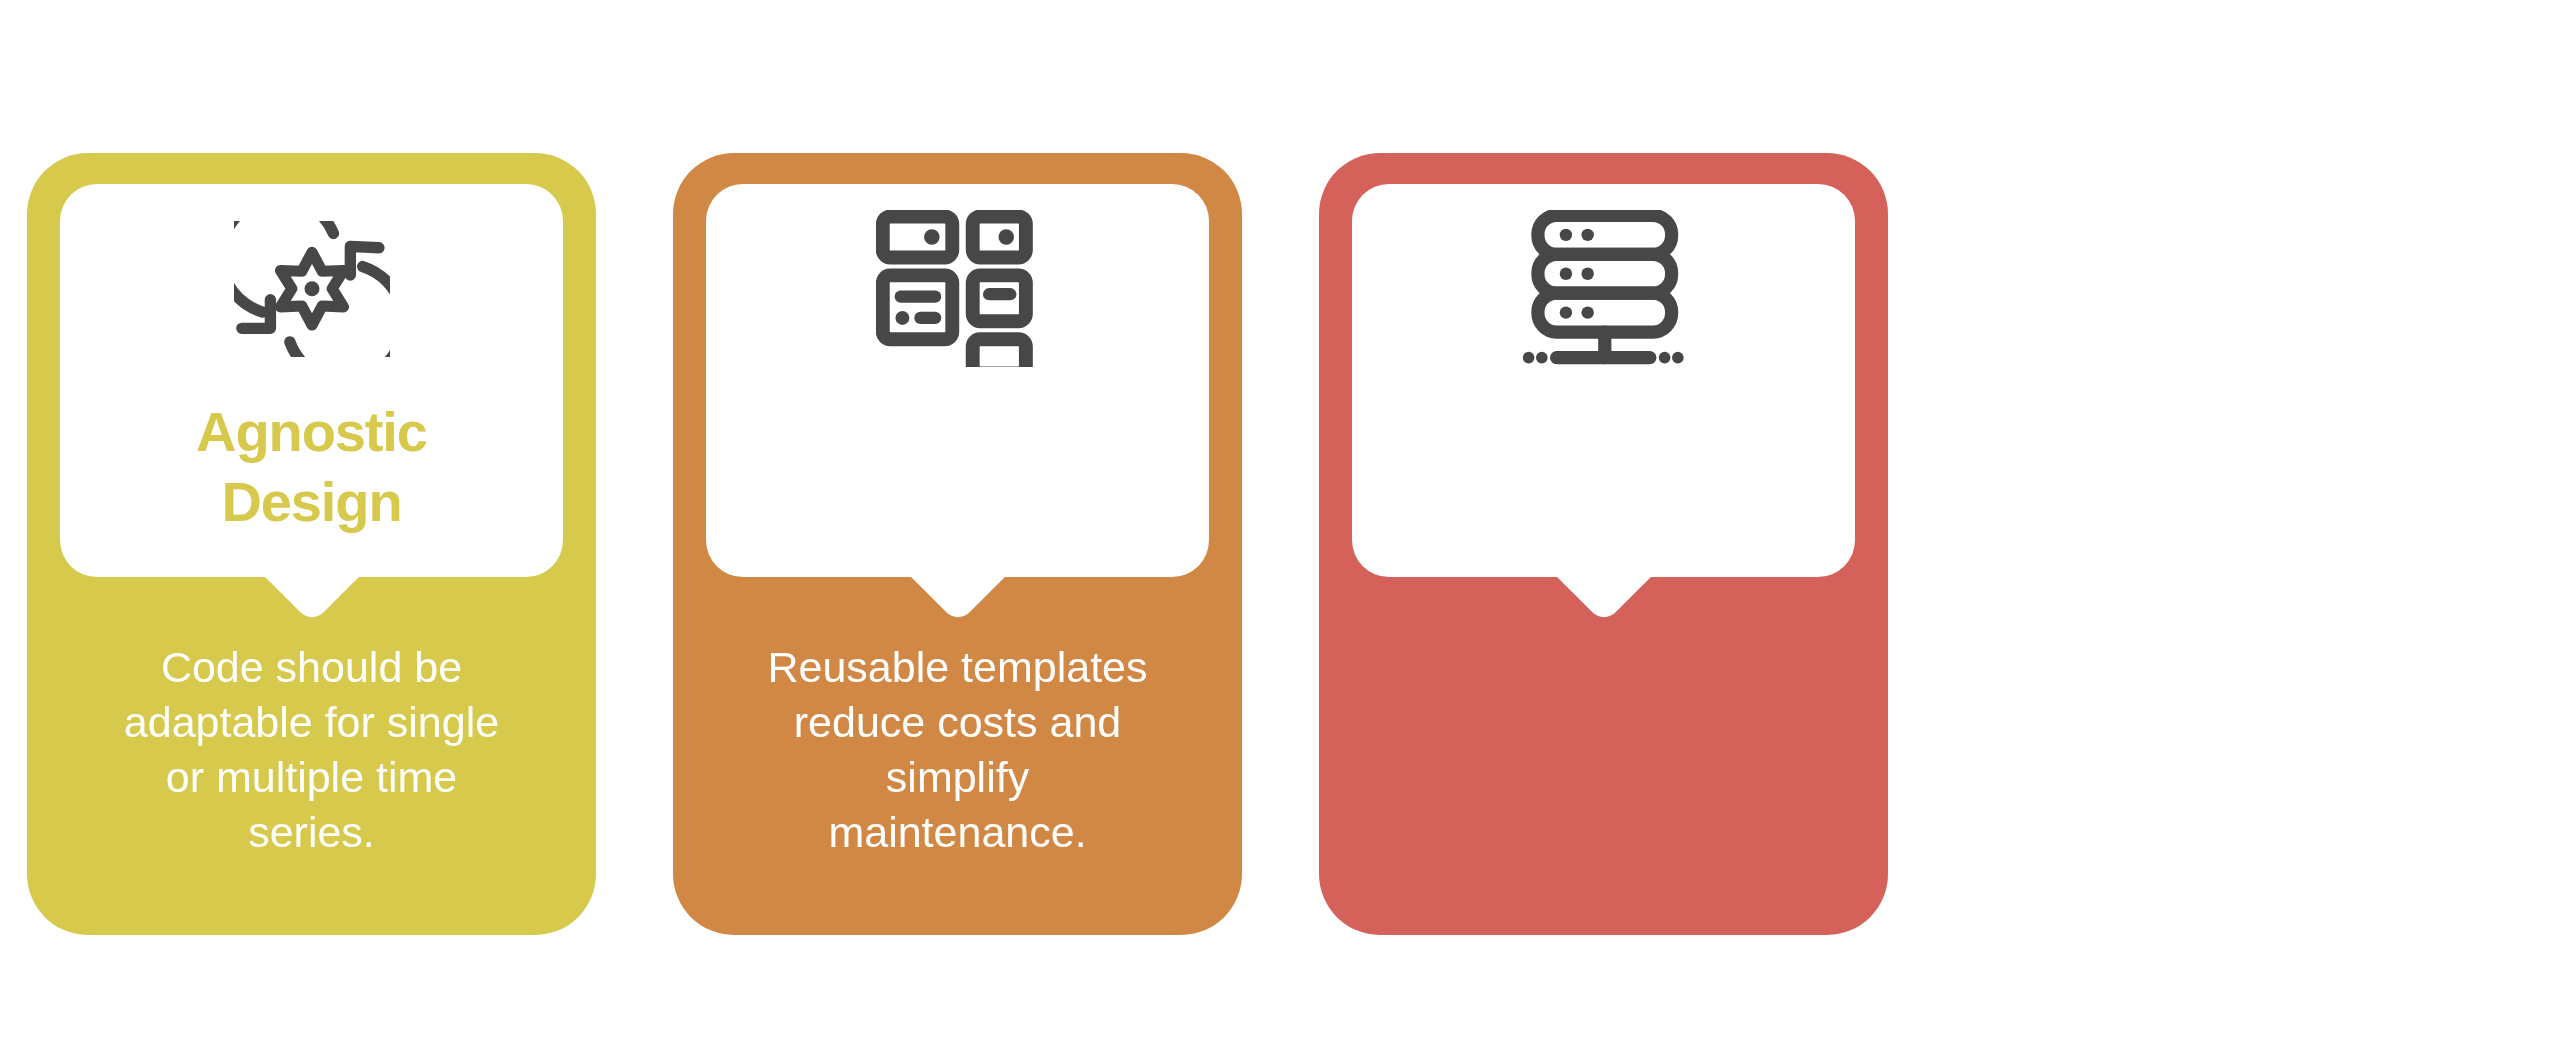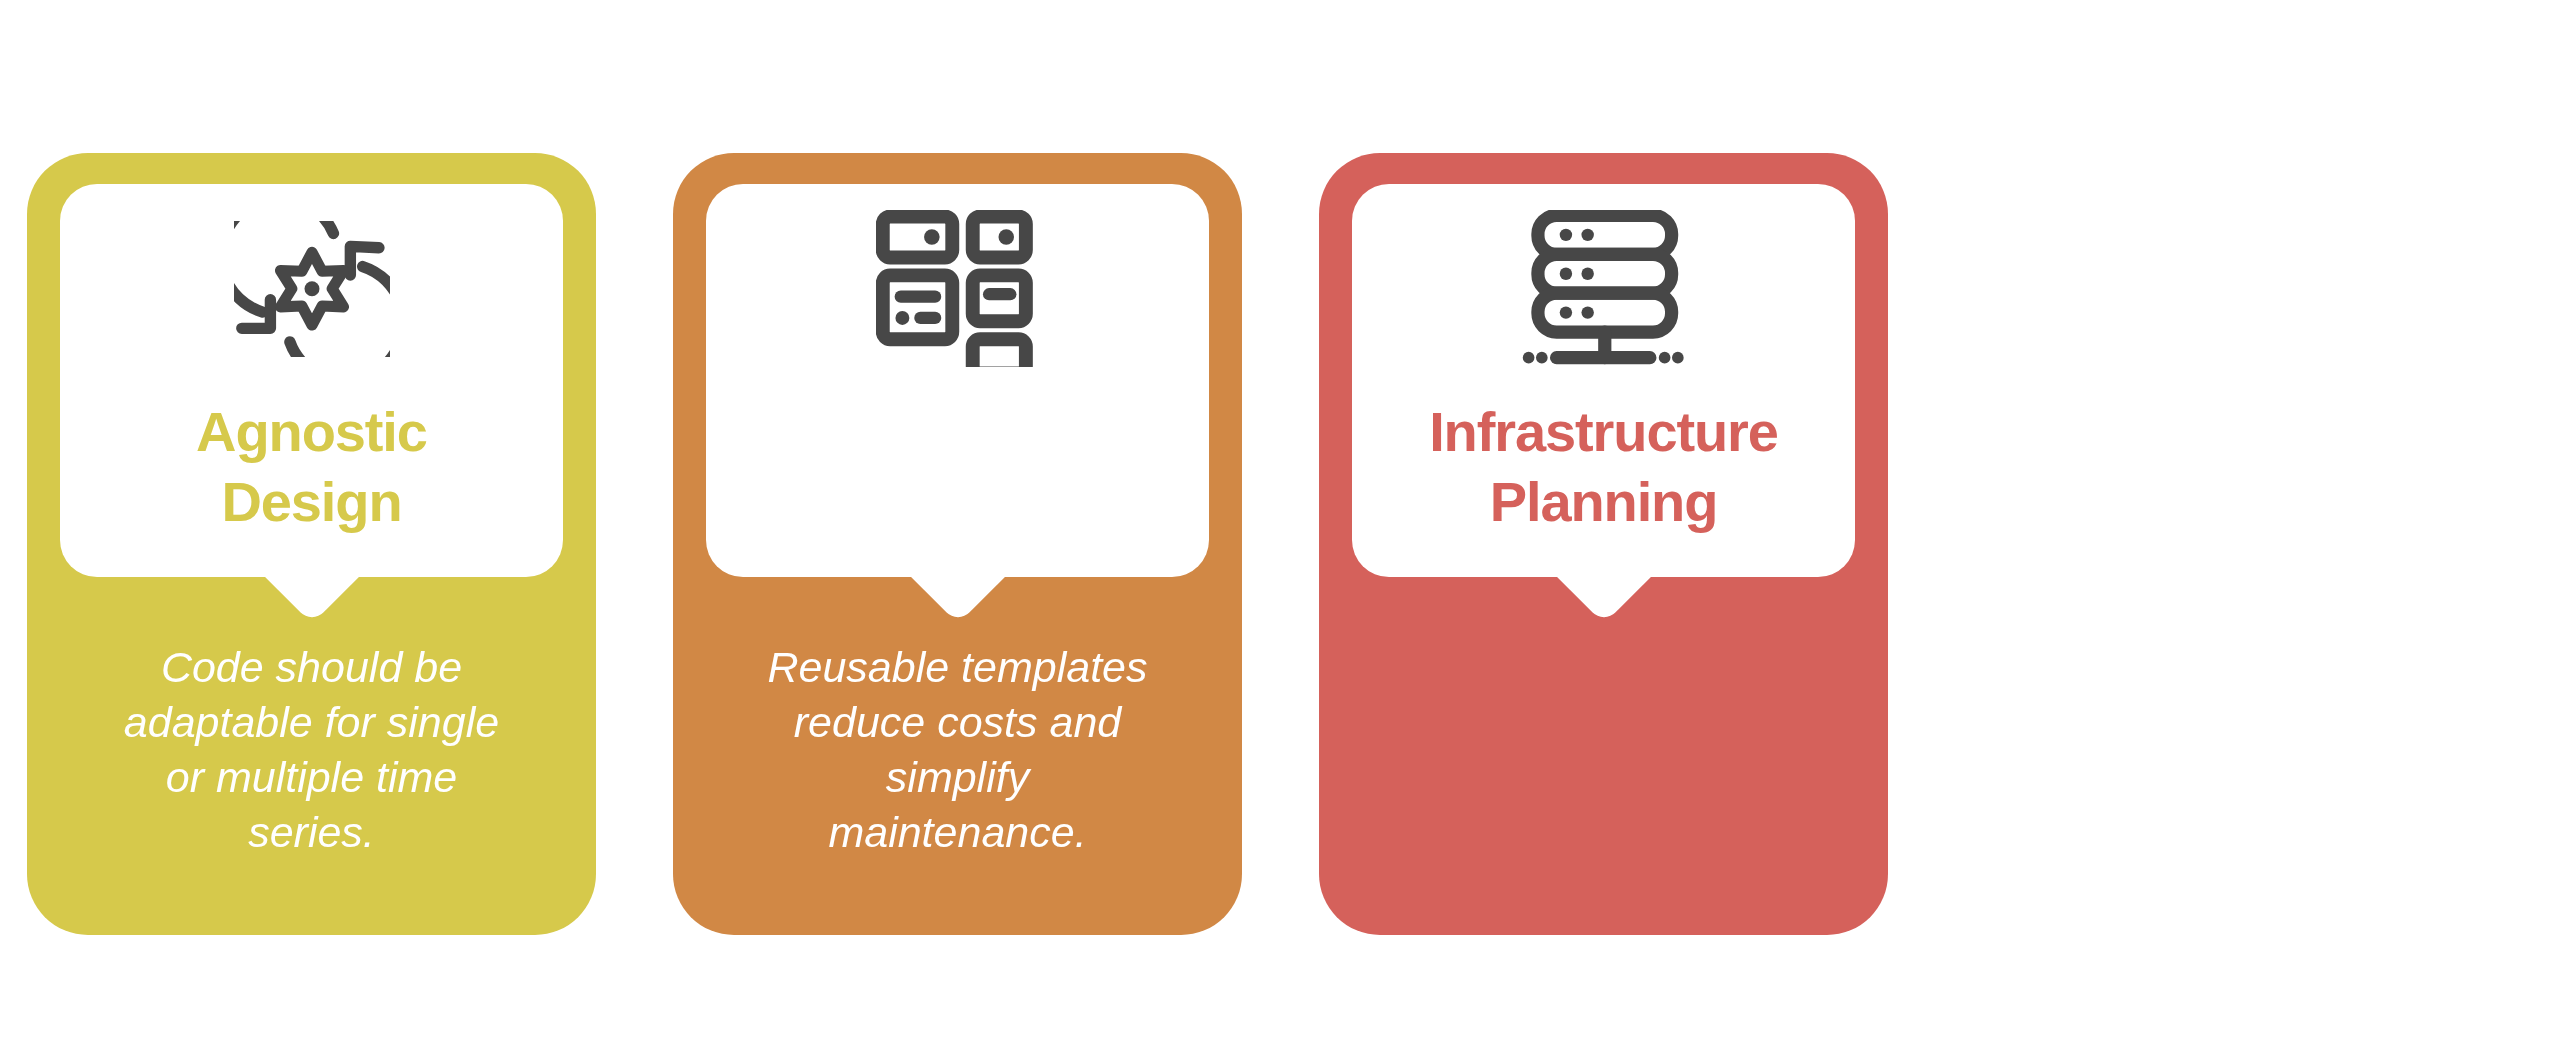--- a/index.html
+++ b/index.html
@@ -81,21 +81,20 @@
     top: 487px;
     left: 0;
     right: 0;
     margin: 0;
     padding: 0 44px;
     font-size: 43px;
     line-height: 55px;
     text-align: center;
     white-space: pre-line;
     color: #ffffff;
-    font-style: italic;
   }
   .icon-svg {
     stroke: #474747;
     fill: none;
     stroke-linecap: round;
     stroke-linejoin: round;
   }
 </style>
 </head>
 <body>
@@ -162,20 +161,18 @@
             <circle cx="6.8" cy="15.1" r="0.8" fill="#474747" stroke="none"></circle>
             <circle cx="9.6" cy="15.1" r="0.8" fill="#474747" stroke="none"></circle>
             <line x1="11.8" y1="17.6" x2="11.8" y2="20.9"></line>
             <line x1="5.6" y1="20.9" x2="17.6" y2="20.9"></line>
             <circle cx="2.0" cy="20.9" r="0.75" fill="#474747" stroke="none"></circle>
             <circle cx="3.7" cy="20.9" r="0.75" fill="#474747" stroke="none"></circle>
             <circle cx="19.5" cy="20.9" r="0.75" fill="#474747" stroke="none"></circle>
             <circle cx="21.2" cy="20.9" r="0.75" fill="#474747" stroke="none"></circle>
           </svg>
         </div>
-        <h2 class="card-title">Infrastructure
-Planning</h2>
       </div>
     </section>
 
   </div>
 </div>
 
 
 </body></html>

